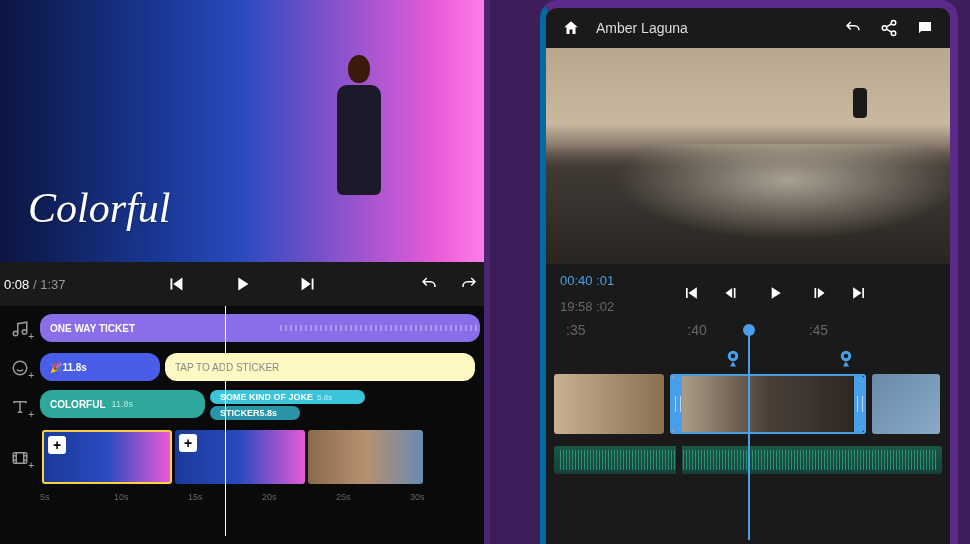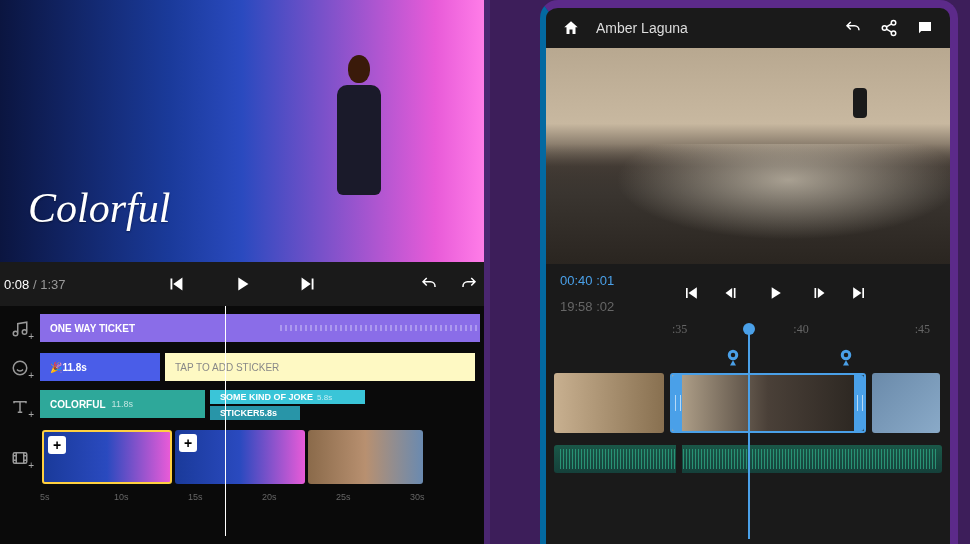--- a/index.html
+++ b/index.html
@@ -22,21 +22,21 @@
 .icon-btn svg { width: 100%; height: 100%; }
 .undo-redo { display: flex; gap: 18px; color: #555; }
 .undo-redo svg { width: 22px; height: 18px; }
 
 .timeline-left { padding: 6px 0 0 0; background: #0a0a0a; }
 .track-row { display: flex; align-items: center; height: 34px; margin-bottom: 5px; }
 .track-icon { width: 40px; height: 34px; display: flex; align-items: center; justify-content: center; color: #999; position: relative; }
 .track-icon .plus { position: absolute; bottom: 4px; right: 6px; font-size: 10px; color: #aaa; }
 .track-content { flex: 1; height: 30px; position: relative; overflow: hidden; }
 
-.clip { position: absolute; height: 28px; border-radius: 0; display: flex; align-items: center; padding: 0 10px; font-size: 10px; font-weight: 600; color: #fff; }
+.clip { position: absolute; height: 28px; border-radius: 12px; display: flex; align-items: center; padding: 0 10px; font-size: 10px; font-weight: 600; color: #fff; }
 .clip-audio { background: #8a6de8; width: 440px; left: 0; }
 .clip-audio::after { content: ''; position: absolute; right: 0; top: 50%; width: 200px; height: 6px; background: repeating-linear-gradient(90deg, rgba(255,255,255,.3) 0 2px, transparent 2px 5px); transform: translateY(-50%); }
 .clip-sticker { background: #4a5de8; width: 120px; left: 0; }
 .clip-sticker-add { background: #fef9c3; width: 310px; left: 125px; color: #888; font-weight: 400; }
 .clip-text-main { background: #2ea89a; width: 165px; left: 0; }
 .clip-text-main .sub { font-size: 9px; opacity: .7; margin-left: 6px; font-weight: 400; }
 .clip-text-joke { background: #3ac5d8; width: 155px; left: 170px; font-size: 9px; }
 .clip-text-joke .sub { font-size: 8px; opacity: .7; margin-left: 4px; font-weight: 400; }
 .clip-text-author { background: #2895a8; width: 90px; left: 170px; top: 16px; font-size: 9px; height: 14px; }
 .text-track .track-content { height: 34px; }
@@ -67,21 +67,21 @@
 .wave { position: absolute; left: 0; right: 0; bottom: 0; height: 120px; background: radial-gradient(ellipse at 60% 30%, rgba(240,230,210,.6), transparent 50%), linear-gradient(180deg, transparent, #3a3530 40%, #2a2520); }
 
 .controls-right { height: 58px; display: flex; align-items: center; padding: 0 14px; }
 .timecode-right { display: flex; flex-direction: column; font-size: 13px; gap: 11px; }
 .tc-top { color: #4aa0e8; }
 .tc-bot { color: #666; }
 .play-controls-r { flex: 1; display: flex; justify-content: center; gap: 22px; }
 .play-controls-r .icon-btn { width: 20px; height: 20px; }
 
 .ruler-right { display: flex; padding: 0 20px; }
-.ruler-right span { flex: 1; color: #666; font-size: 12px; text-align: right; font-family: Liberation Serif, serif; }
+.ruler-right span { flex: 1; color: #666; font-size: 14px; text-align: left; }
 
 .timeline-right { margin-top: 8px; padding: 0 8px; position: relative; }
 .playhead-right { position: absolute; left: 50%; top: -16px; width: 2px; height: 210px; background: #4aa0e8; z-index: 10; }
 .playhead-right::before { content:''; position: absolute; top: -6px; left: -5px; width: 12px; height: 12px; background: #4aa0e8; border-radius: 50%; }
 
 .markers { height: 24px; position: relative; margin-bottom: 4px; }
 .marker { position: absolute; top: 2px; width: 18px; height: 22px; }
 .marker svg { width: 100%; height: 100%; }
 .m1 { left: 170px; } .m2 { left: 283px; }
 

